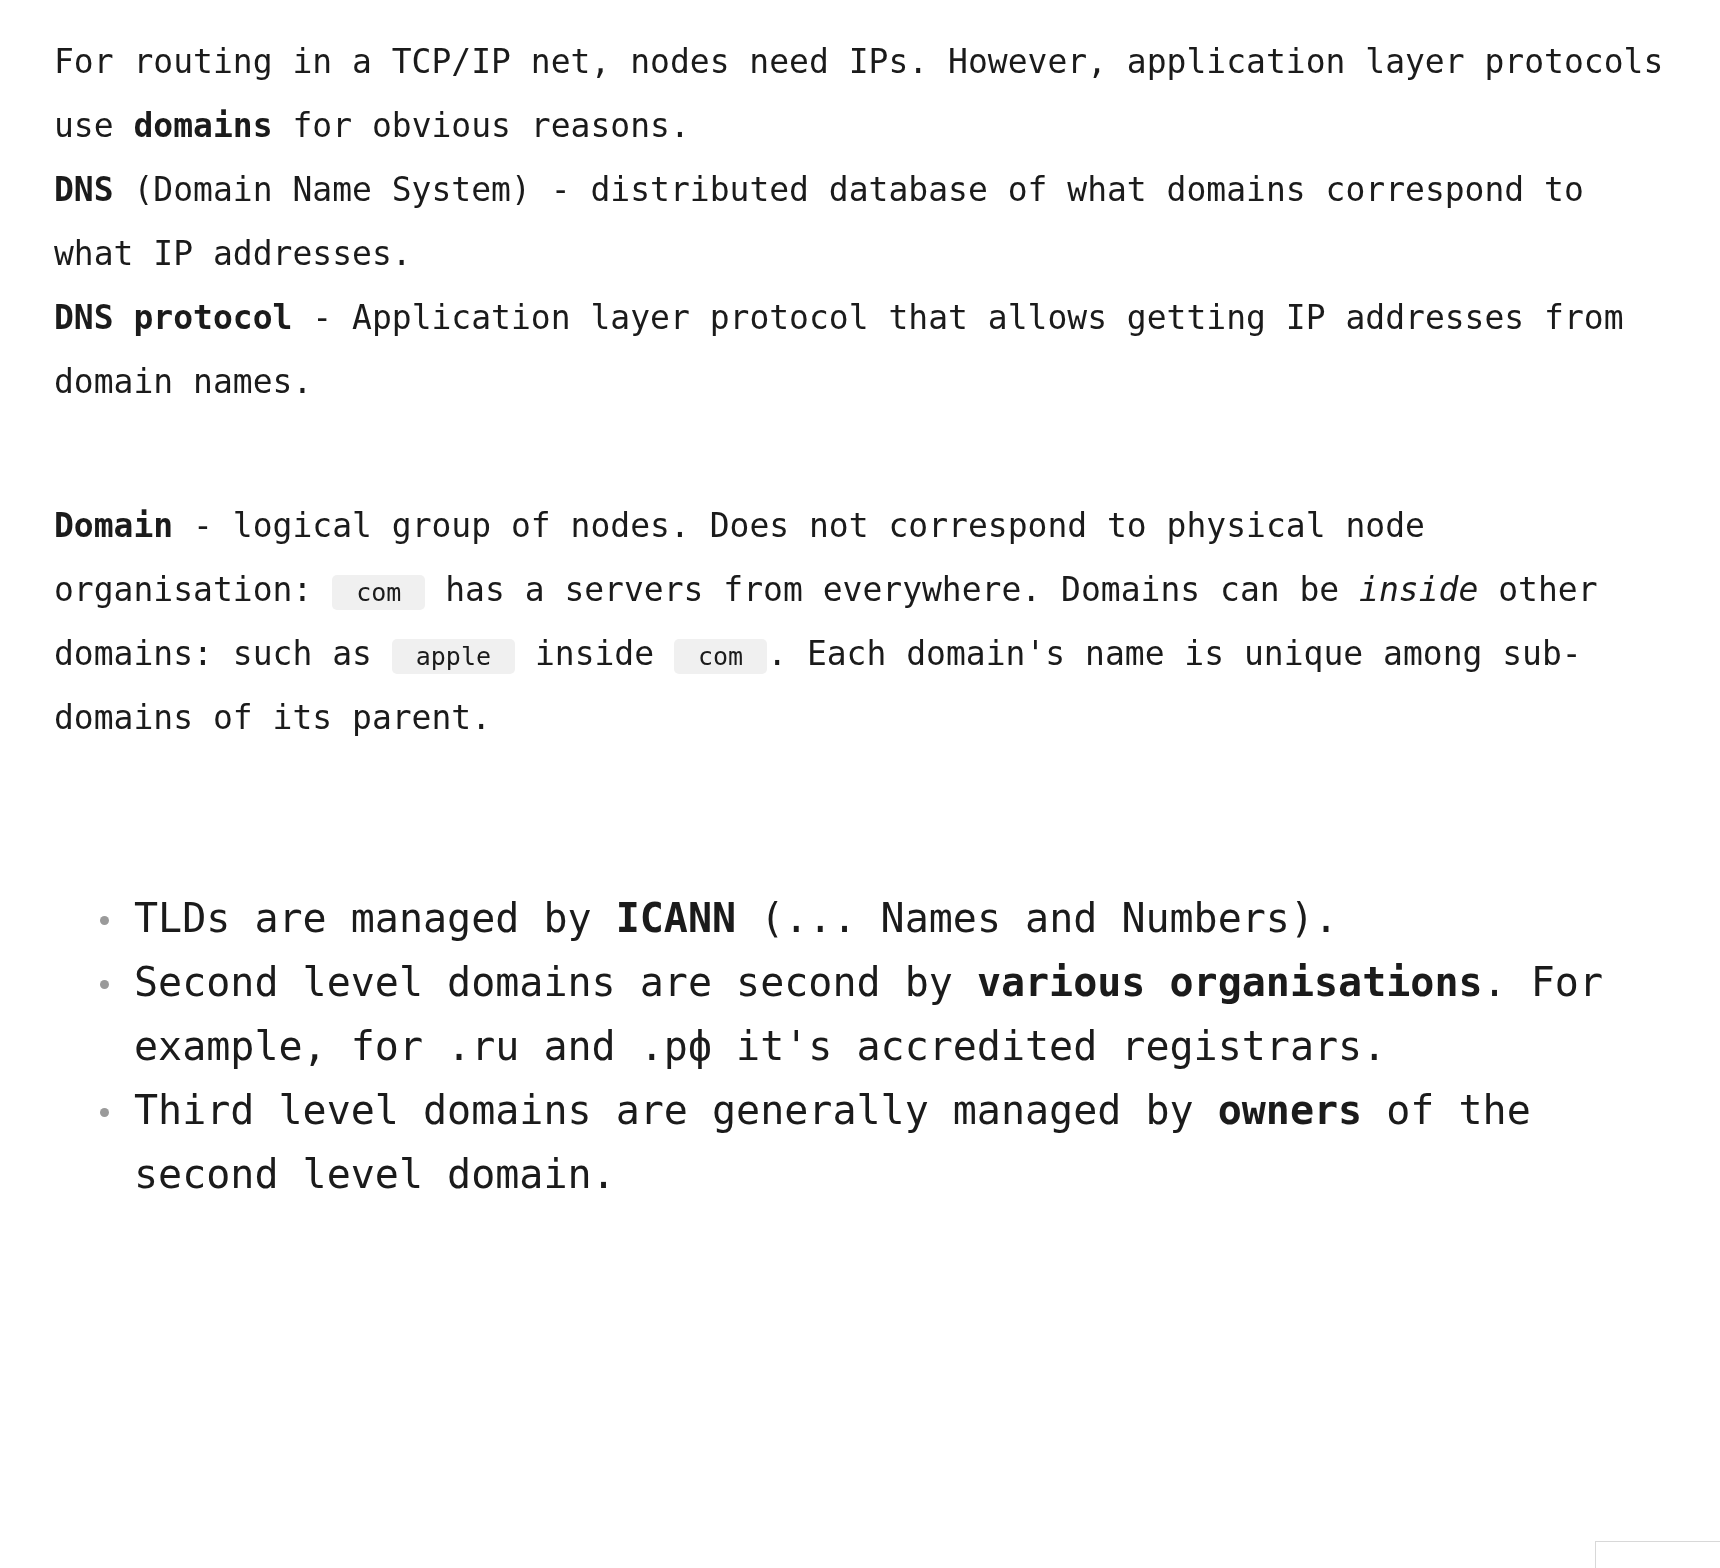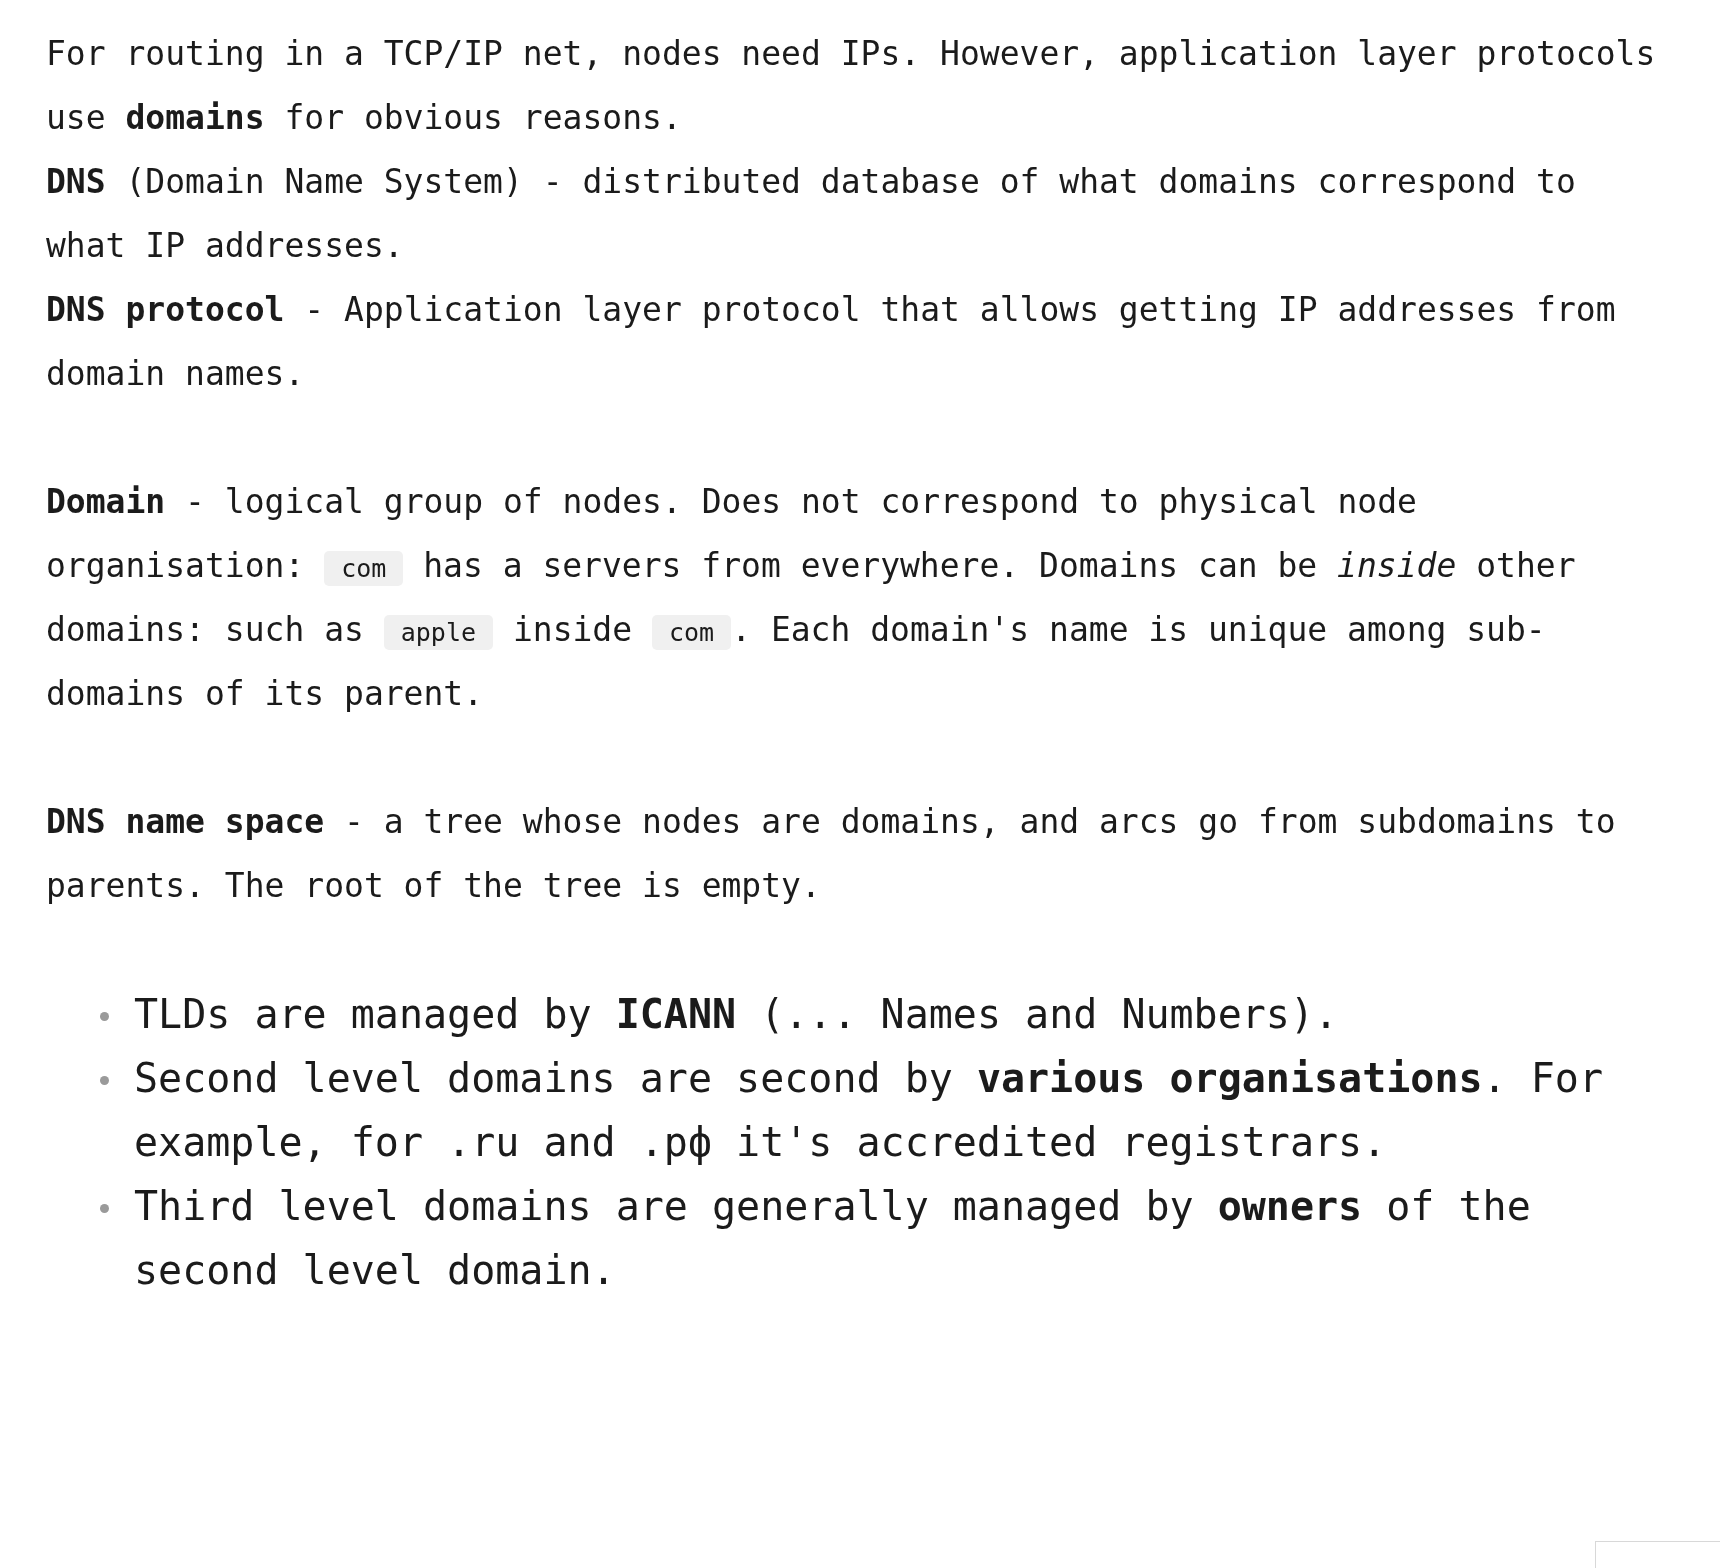--- a/index.html
+++ b/index.html
@@ -12,39 +12,39 @@
     min-height: 1568px;
     font-family: "DejaVu Sans Mono", monospace;
     color: #1b1b1b;
     -webkit-font-smoothing: antialiased;
   }
   .page {
     padding: 22px 46px 0 46px;
     box-sizing: border-box;
   }
   p.block {
-    margin: 0;
+    margin: 8px;
     font-size: 33px;
     line-height: 64px;
     letter-spacing: 0px;
     white-space: normal;
   }
   .spacer {
     height: 64px;
   }
   b, strong {
     font-weight: bold;
   }
   i, em {
     font-style: italic;
   }
   code.inline {
     background: #f0f0f0;
     border-radius: 5px;
-    padding: 3px 17px;
+    padding: 3px 24px;
     font-family: "DejaVu Sans Mono", monospace;
     font-size: 25px;
     line-height: 1;
     color: #1b1b1b;
   }
   ul.bullets {
     margin: 0;
     padding: 0 0 0 44px;
     list-style: none;
   }
@@ -92,23 +92,20 @@
     </p>
 
     <div class="spacer"></div>
 
     <p class="block">
       <b>Domain</b><span> - logical group of nodes. Does not correspond to physical node organisation: </span><code class="inline">com</code><span> has a servers from everywhere. Domains can be </span><i>inside</i><span> other domains: such as </span><code class="inline">apple</code><span> inside </span><code class="inline">com</code><span>. Each domain's name is unique among sub-domains of its parent.</span>
     </p>
 
     <div class="spacer"></div>
 
-    <p class="block">
-      <b>DNS name space</b><span> - a tree whose nodes are domains, and arcs go from subdomains to parents. The root of the tree is empty.</span>
-    </p>
 
     <div class="spacer"></div>
 
 
     <ul class="bullets">
       <li>
         <span>TLDs are managed by </span><b>ICANN</b><span> (... Names and Numbers).</span>
       </li>
       <li>
         <span>Second level domains are second by </span><b>various organisations</b><span>. For example, for .ru and .рф it's accredited registrars.</span>

